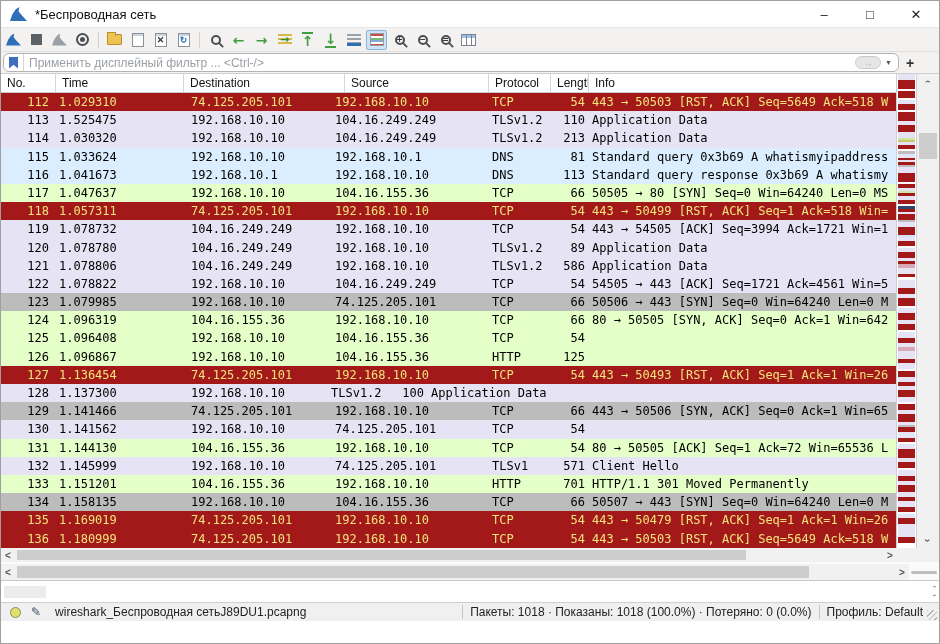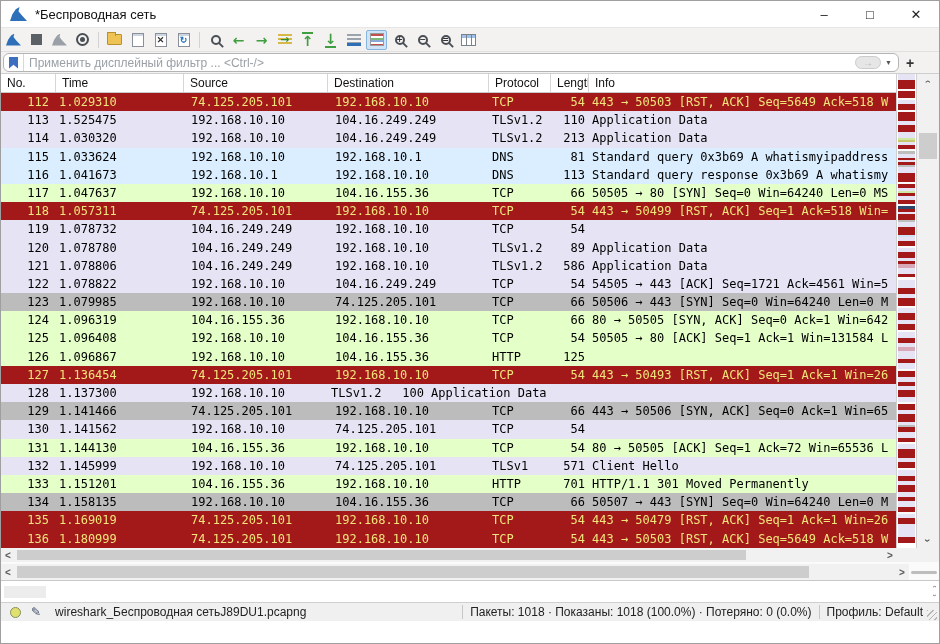--- a/index.html
+++ b/index.html
@@ -228,22 +228,22 @@
       <span class="caret">▼</span>
     </div>
     <button class="add-btn">+</button>
   </div>
 
   <div class="packet-area">
     <div class="table">
       <div class="thead" id="thead">
           <div class="th" style="width: 55px;">No.</div>
           <div class="th" style="width: 128px;">Time</div>
+          <div class="th" style="width: 161px;">Destination</div>
           <div class="th" style="width: 144px;">Source</div>
-          <div class="th" style="width: 161px;">Destination</div>
           <div class="th" style="width: 62px;">Protocol</div>
           <div class="th" style="width: 38px;">Length</div>
           <div class="th" style="flex: 1 1 0%; border-right: none;">Info</div>
         </div>
       <div class="tbody" id="tbody">
           <div class="row" style="background: rgb(163, 24, 24); color: rgb(240, 228, 124);">
             <div class="cell c-no" style="width: 55px;">112</div>
             <div class="cell pl2" style="width: 128px;">1.029310</div>
             <div class="cell pl" style="width: 144px;">74.125.205.101</div>
             <div class="cell pl" style="width: 161px;">192.168.10.10</div>
@@ -305,20 +305,21 @@
             <div class="cell c-len" style="width: 38px;">54</div>
             <div class="cell pl2" style="flex: 1 1 0%;">443 → 50499 [RST, ACK] Seq=1 Ack=518 Win=</div>
           </div>
           <div class="row" style="background: rgb(230, 228, 244); color: rgb(0, 0, 0);">
             <div class="cell c-no" style="width: 55px;">119</div>
             <div class="cell pl2" style="width: 128px;">1.078732</div>
             <div class="cell pl" style="width: 144px;">104.16.249.249</div>
             <div class="cell pl" style="width: 161px;">192.168.10.10</div>
             <div class="cell pl2" style="width: 62px;">TCP</div>
             <div class="cell c-len" style="width: 38px;">54</div>
+            <div class="cell pl2" style="flex: 1 1 0%;">443 → 54505 [ACK] Seq=3994 Ack=1721 Win=1</div>
           </div>
           <div class="row" style="background: rgb(230, 228, 244); color: rgb(0, 0, 0);">
             <div class="cell c-no" style="width: 55px;">120</div>
             <div class="cell pl2" style="width: 128px;">1.078780</div>
             <div class="cell pl" style="width: 144px;">104.16.249.249</div>
             <div class="cell pl" style="width: 161px;">192.168.10.10</div>
             <div class="cell pl2" style="width: 62px;">TLSv1.2</div>
             <div class="cell c-len" style="width: 38px;">89</div>
             <div class="cell pl2" style="flex: 1 1 0%;">Application Data</div>
           </div>
@@ -358,21 +359,20 @@
             <div class="cell c-len" style="width: 38px;">66</div>
             <div class="cell pl2" style="flex: 1 1 0%;">80 → 50505 [SYN, ACK] Seq=0 Ack=1 Win=642</div>
           </div>
           <div class="row" style="background: rgb(228, 255, 199); color: rgb(0, 0, 0);">
             <div class="cell c-no" style="width: 55px;">125</div>
             <div class="cell pl2" style="width: 128px;">1.096408</div>
             <div class="cell pl" style="width: 144px;">192.168.10.10</div>
             <div class="cell pl" style="width: 161px;">104.16.155.36</div>
             <div class="cell pl2" style="width: 62px;">TCP</div>
             <div class="cell c-len" style="width: 38px;">54</div>
-            <div class="cell pl2" style="flex: 1 1 0%;">50505 → 80 [ACK] Seq=1 Ack=1 Win=131584 L</div>
           </div>
           <div class="row" style="background: rgb(228, 255, 199); color: rgb(0, 0, 0);">
             <div class="cell c-no" style="width: 55px;">126</div>
             <div class="cell pl2" style="width: 128px;">1.096867</div>
             <div class="cell pl" style="width: 144px;">192.168.10.10</div>
             <div class="cell pl" style="width: 161px;">104.16.155.36</div>
             <div class="cell pl2" style="width: 62px;">HTTP</div>
             <div class="cell c-len" style="width: 38px;">125</div>
           </div>
           <div class="row" style="background: rgb(163, 24, 24); color: rgb(240, 228, 124);">

